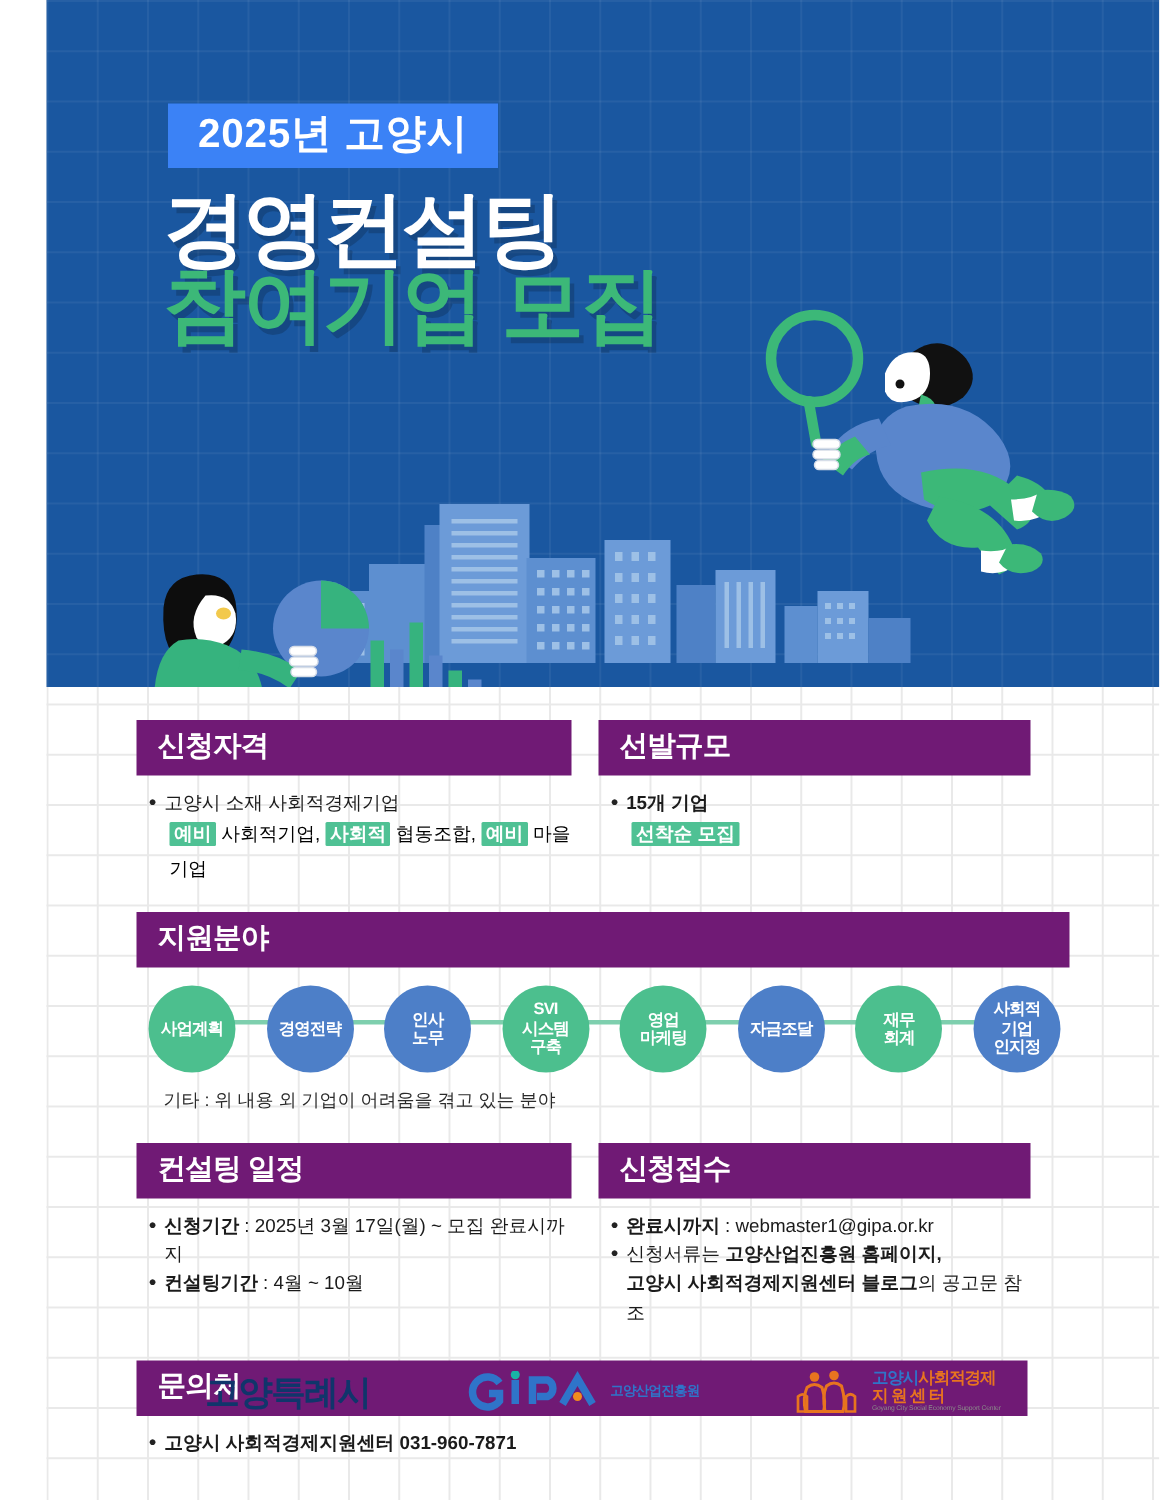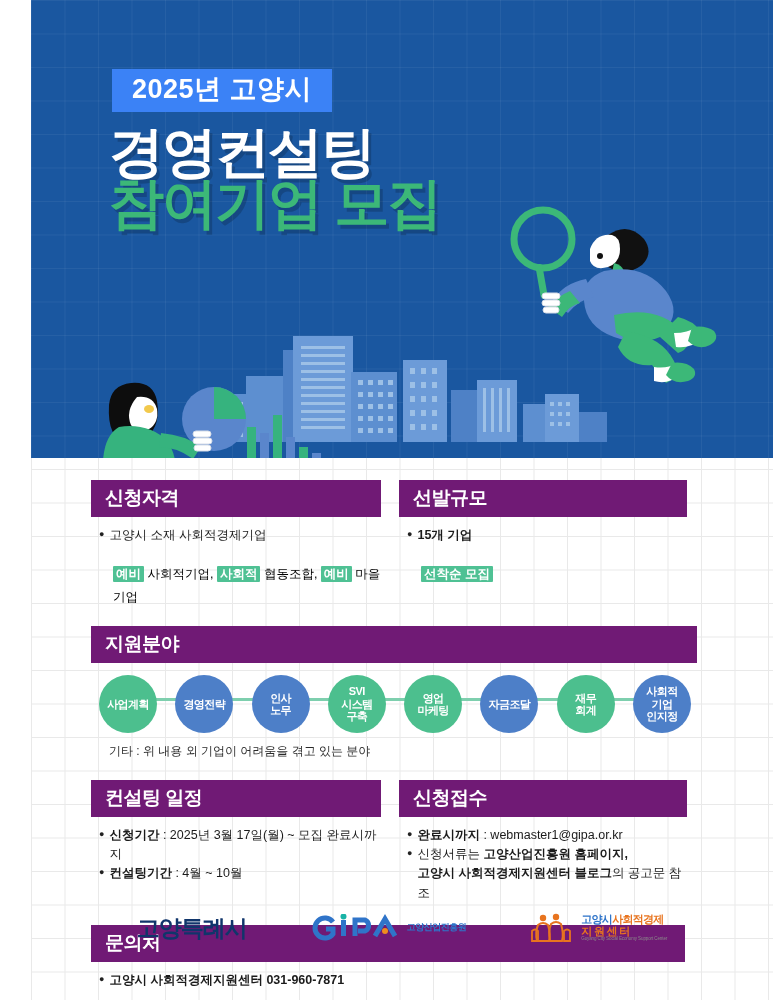--- a/index.html
+++ b/index.html
@@ -77,21 +77,21 @@
   .row2 { display: flex; gap: 18px; }
   .col-l { width: 290px; }
   .col-r { width: 288px; }
 
   .bullets { padding: 9px 0 0 8px; }
   .bullet {
     font-size: 12.5px; color: #1b1b1b; line-height: 1.55;
     display: flex; align-items: flex-start; gap: 5px;
   }
   .dot { font-size: 9px; line-height: 1.9; color: #222; }
-  .sub { padding-left: 14px; font-size: 12.5px; line-height: 1.8; margin-top: 18px; }
+  .sub { padding-left: 14px; font-size: 12.5px; line-height: 1.8; }
   .hl {
     background: #4fc194; color: #fff; font-weight: 700;
     padding: 1px 3px; border-radius: 1px;
   }
   .b { font-weight: 700; }
 
   
   .circles { position: relative; display: flex; align-items: center;
              justify-content: space-between; padding: 12px 6px 0 8px; }
   .cline { position: absolute; left: 40px; right: 40px; top: 50%;
@@ -307,21 +307,21 @@
             <span class="dot">●</span>
             <span class="b">15개 기업</span>
           </div>
           <div class="sub">
             <span class="hl">선착순 모집</span>
           </div>
         </div>
       </div>
     </div>
 
-    <div style="padding:18px 76px 0 60px;">
+    <div style="padding:18px 60px 0 60px;">
       <div class="sec-head wide">지원분야</div>
       <div class="circles" id="circles">
         <div class="cline"></div>
       <div class="circle c-green">
             <span>사업계획</span>
           </div>
           <div class="circle c-blue">
             <span>경영전략</span>
           </div>
           <div class="circle c-blue">

